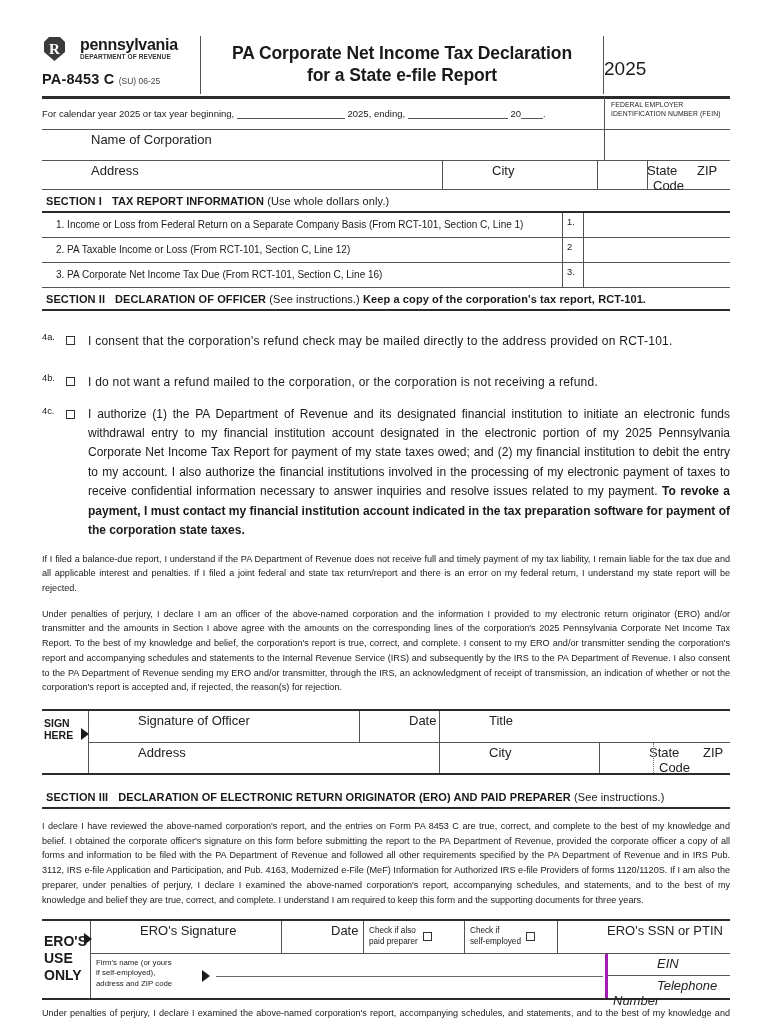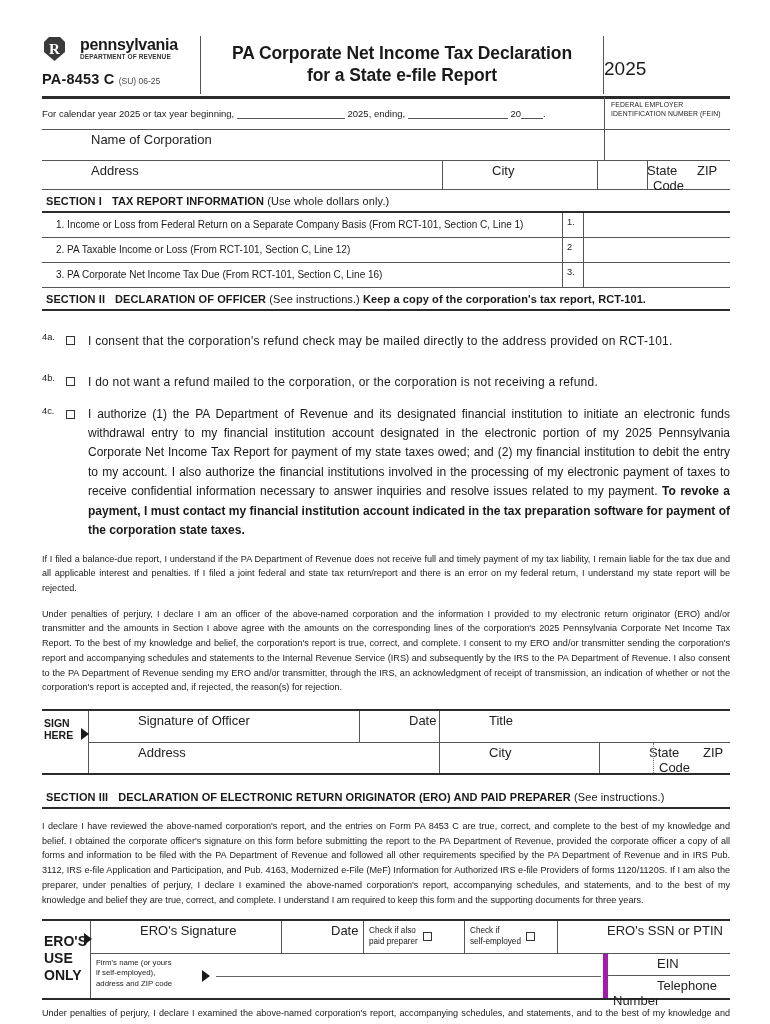--- a/index.html
+++ b/index.html
@@ -319,21 +319,21 @@
   .ero-left .tri { position: absolute; right: -2px; top: 12px; }
   .ero-right { flex: 1 1 auto; border-left: 1px solid #555; }
   .ero-r1 { display: flex; height: 32px; border-bottom: 1px solid #555; }
   .ero-r1 .c-sig { flex: 0 0 190px; width: 190px; position: relative; }
   .ero-r1 .c-date { flex: 0 0 82px; width: 82px; border-left: 1px solid #555; }
   .ero-r1 .c-chk1 { flex: 0 0 100px; width: 100px; border-left: 1px solid #555; }
   .ero-r1 .c-chk2 { flex: 0 0 92px; width: 92px; border-left: 1px solid #555; }
   .ero-r1 .c-ssn { flex: 1 1 auto; border-left: 1px solid #555; }
   .ero-r2 { display: flex; height: 44px; }
   .ero-r2 .c-firm { flex: 1 1 auto; display: flex; }
-  .ero-r2 .c-ein { flex: 0 0 122px; width: 122px; border-left: 5px solid #a21caf; }
+  .ero-r2 .c-ein { flex: 0 0 122px; width: 122px; border-left: 3px solid #a21caf; font-style: italic; }
   .firm-lbl {
     flex: 0 0 105px;
     width: 105px;
     font-size: 7.8px;
     line-height: 1.3;
     padding: 4px 0 0 5px;
     box-sizing: border-box;
     color: #222;
   }
   .firm-line {

